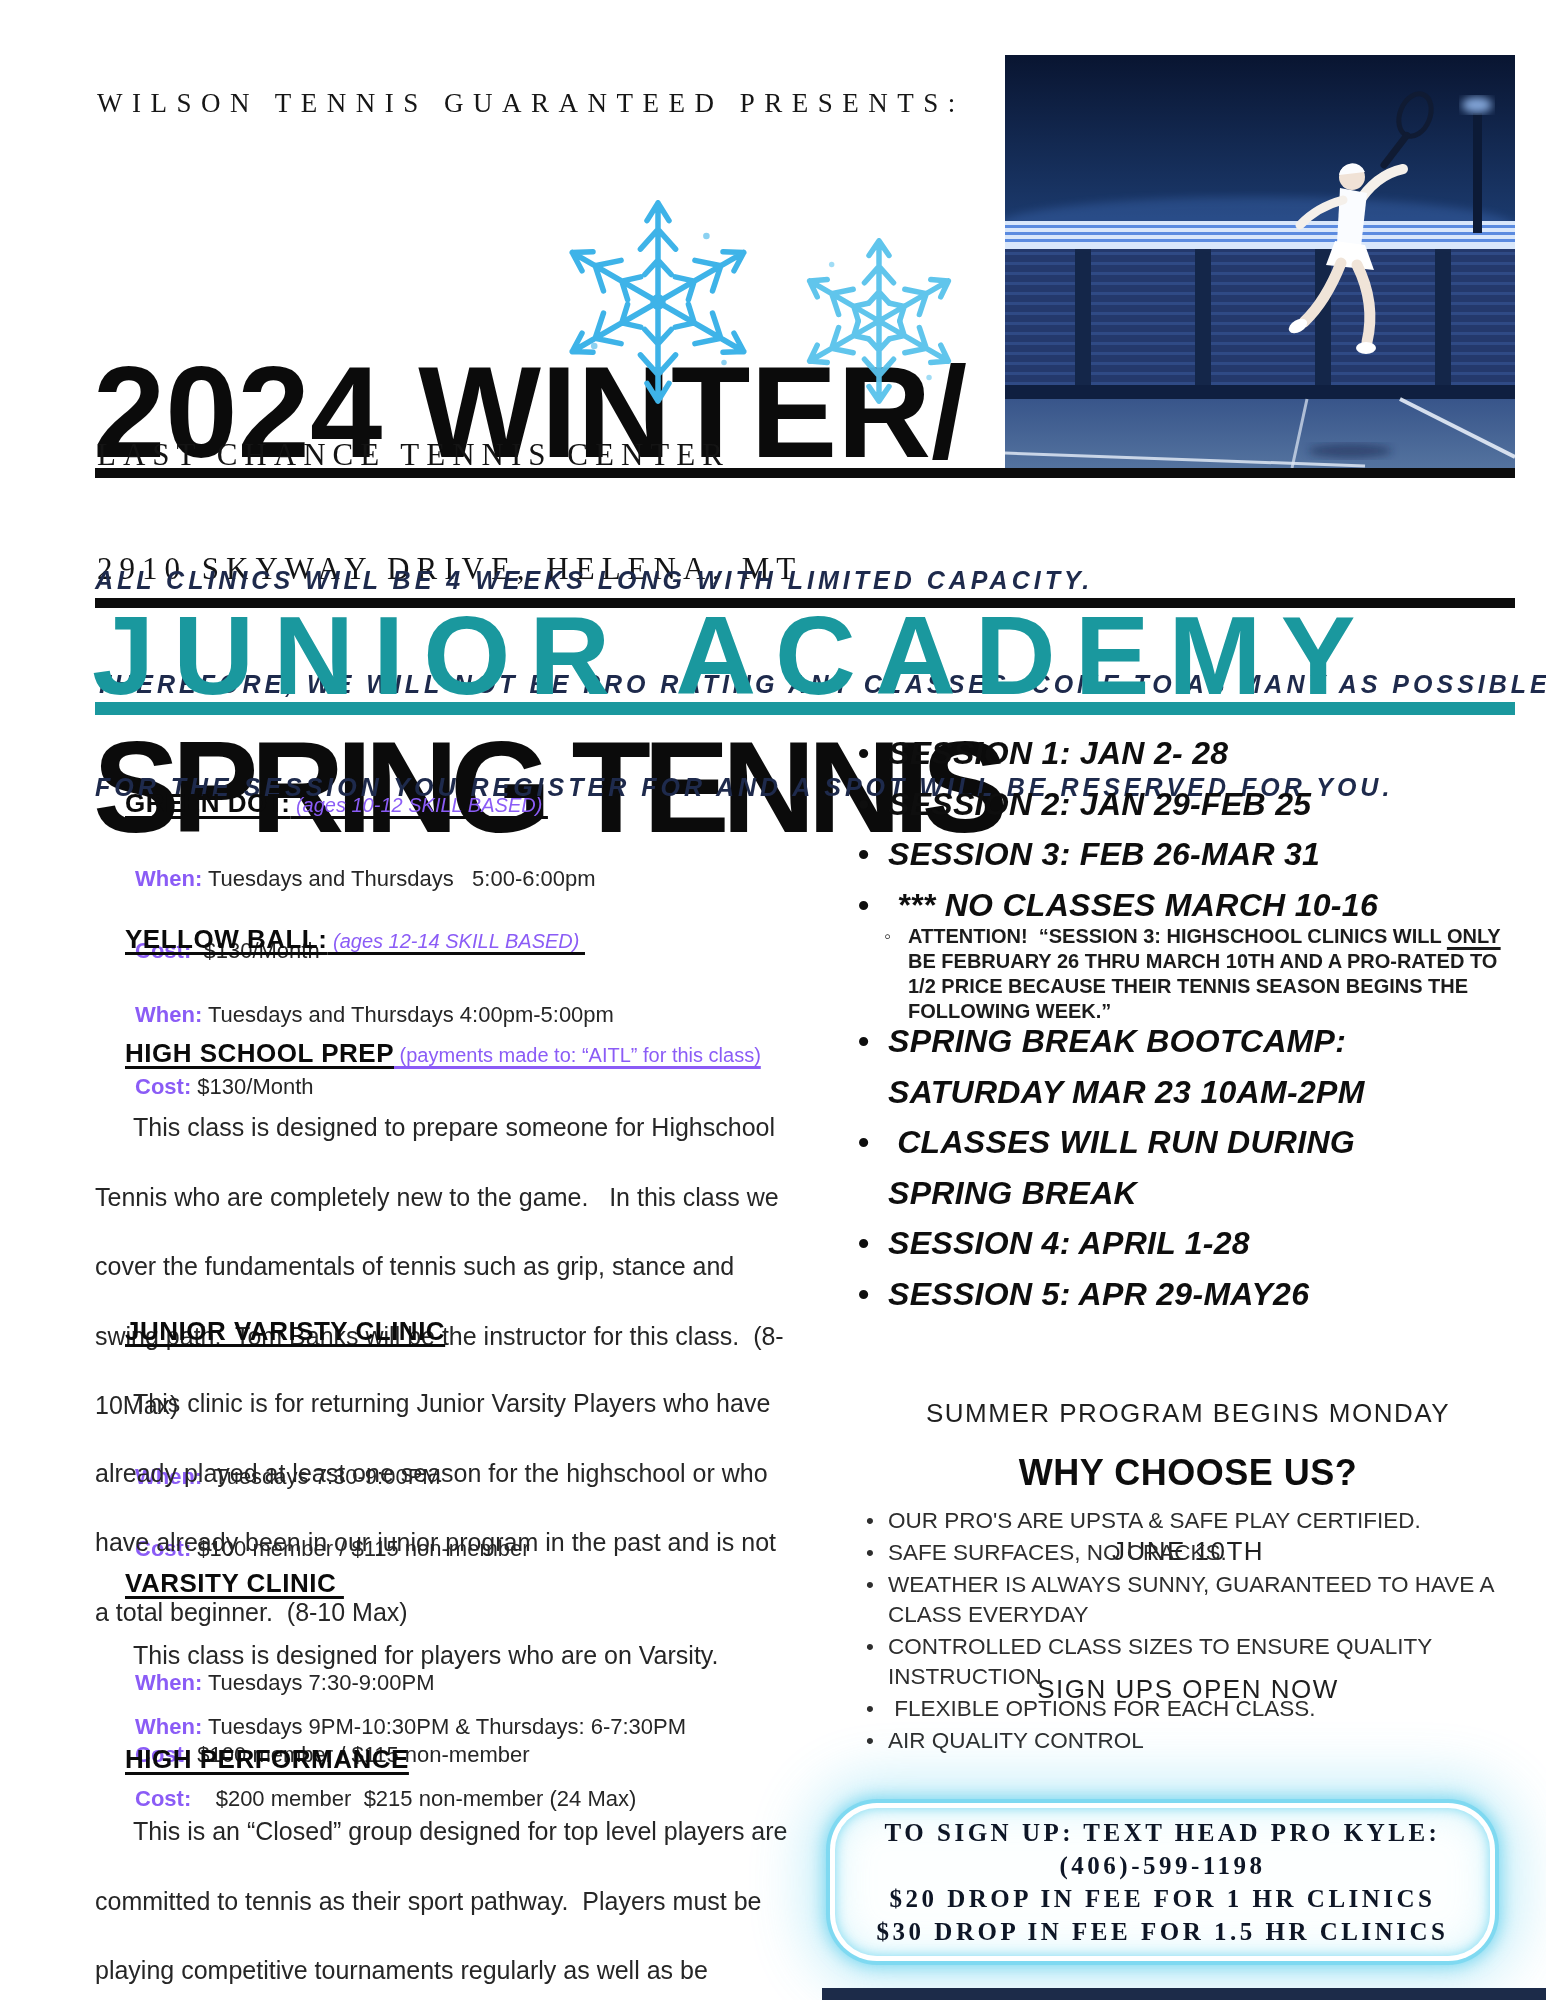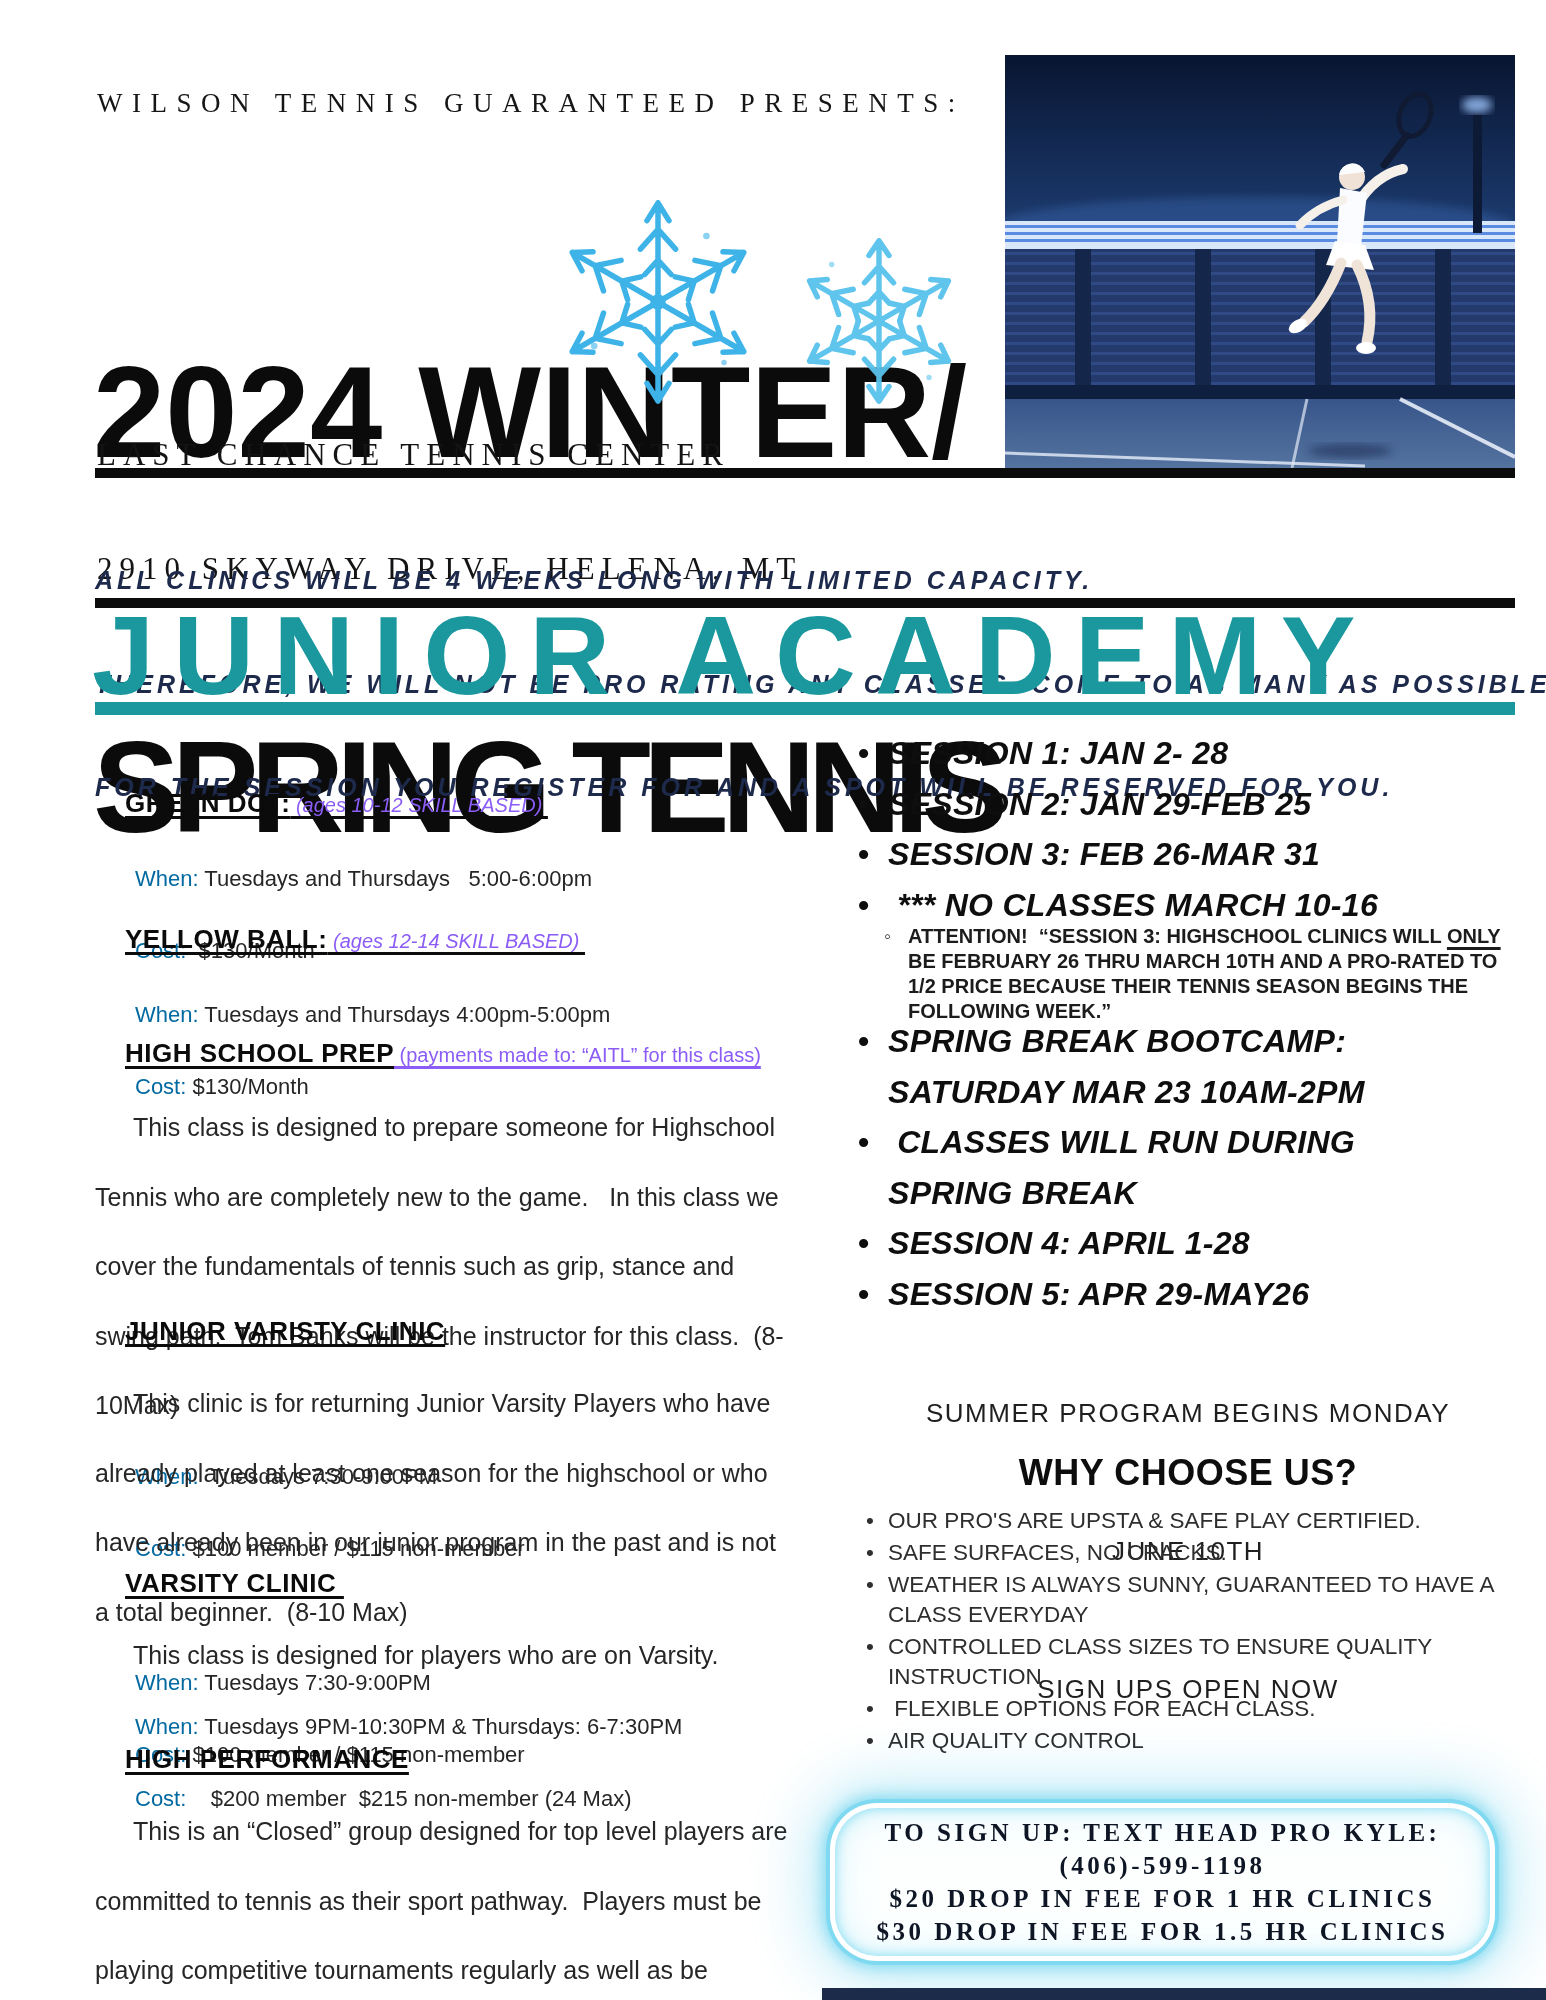--- a/index.html
+++ b/index.html
@@ -41,21 +41,21 @@
   .prog{position:absolute;left:95px;white-space:pre;}
   .phead{font-size:26px;line-height:34px;margin-bottom:3px;color:#0b0b0b;white-space:pre;}
   .u{text-decoration:underline;text-decoration-thickness:2.5px;text-underline-offset:4px;}
   .ph{font-weight:700;letter-spacing:.5px;margin-left:30px;}
   .psub{font-size:20px;color:#8b5cf6;margin-top:48px;}
   .it{font-style:italic;}
   .line{font-size:22px;line-height:36px;color:#262626;white-space:pre;}
   .para{font-size:25px;line-height:33.5px;color:#262626;white-space:pre;}
   .pfirst{text-indent:38px;}
   .ind{padding-left:40px;}
-  .lb{font-weight:400;color:#0369a1;}
+  .lb{font-weight:700;color:#8b5cf6;}
 
   
   .sess{position:absolute;left:858px;width:680px;}
   .s1{top:728px;} .s2{top:1016px;}
   .sess-item{display:flex;font-size:32px;font-weight:700;line-height:50.5px;color:#0e0e0e;
              letter-spacing:.3px;}
   .sess-item .b{width:30px;flex:none;}
   .sess-item .txt{white-space:pre;font-style:italic;}
   .attention{position:absolute;left:884px;top:924px;width:640px;font-size:20px;font-weight:700;
              line-height:25px;color:#1c1c1c;}

